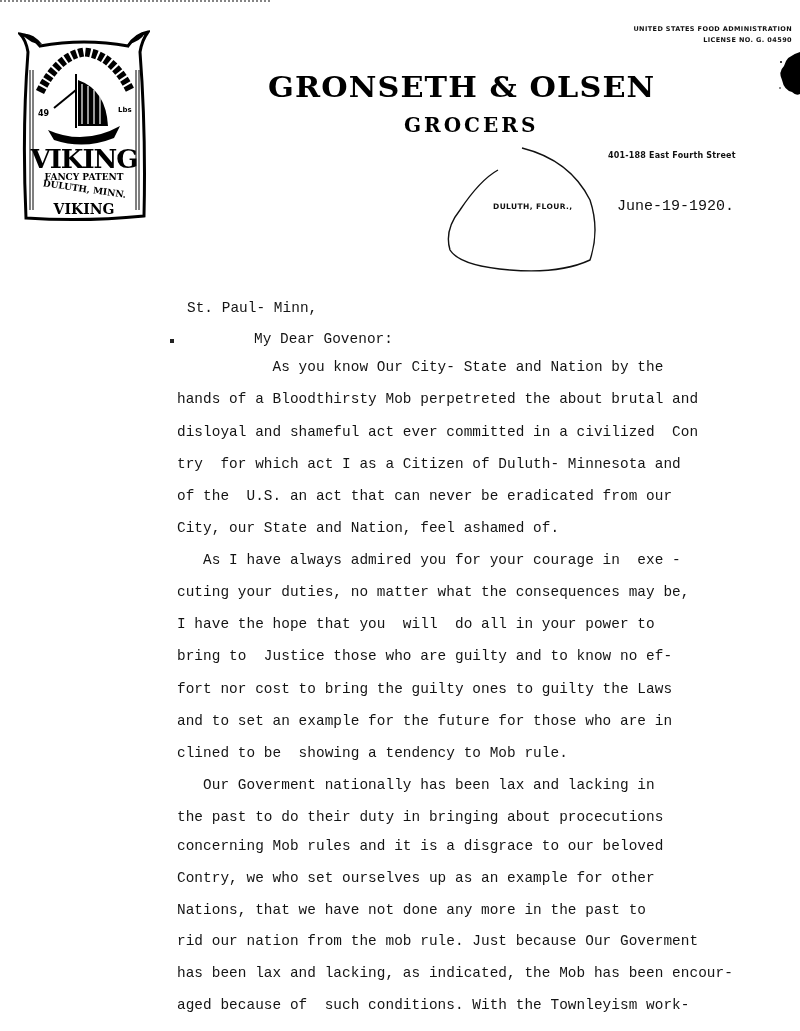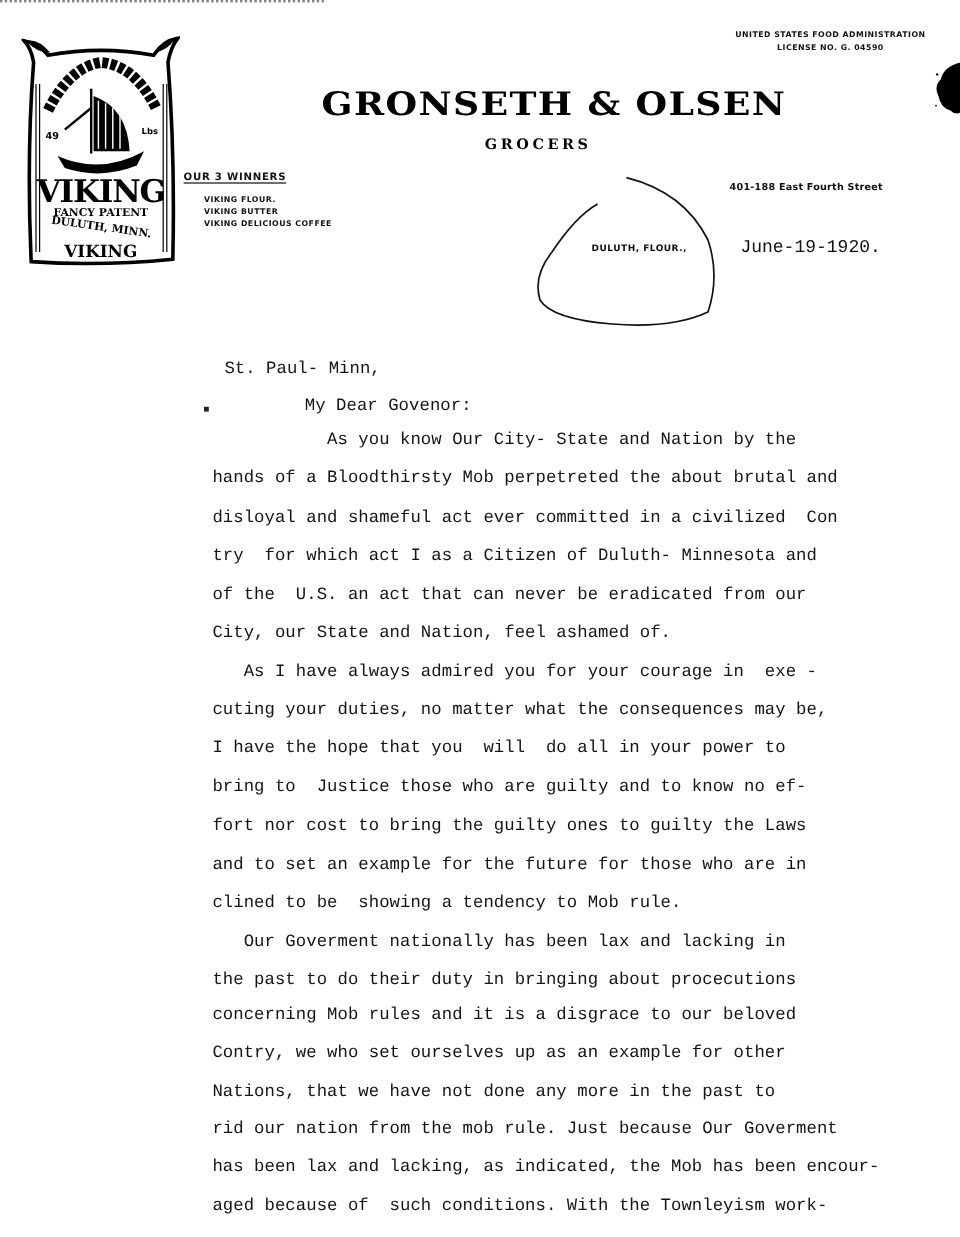--- a/index.html
+++ b/index.html
@@ -49,29 +49,29 @@
       color: #000;
       white-space: nowrap;
       transform: scaleX(1.12);
       transform-origin: left top;
     }
     .company-tagline {
       position: absolute;
       left: 404px; top: 113px;
       font-family: "DejaVu Serif", serif;
       font-weight: bold;
-      font-size: 12px;
+      font-size: 20px;
       letter-spacing: 3px;
       color: #000;
     }
     .license {
       position: absolute;
       right: 8px; top: 24px;
       width: 200px;
-      text-align: center;
+      text-align: right;
       font-family: "DejaVu Sans", sans-serif;
       font-weight: bold;
       font-size: 6.5px;
       line-height: 11px;
       letter-spacing: 0.4px;
       color: #111;
     }
     .ink-blot {
       position: absolute;
       right: 0; top: 52px;
@@ -205,28 +205,20 @@
 
   <svg class="ink-blot" viewBox="0 0 22 44">
     <path d="M22 0 Q8 4 6 14 Q0 20 4 28 Q6 38 14 40 Q18 44 22 42 Z" fill="#000"></path>
     <circle cx="3" cy="10" r="1" fill="#000"></circle>
     <circle cx="2" cy="36" r="0.8" fill="#000"></circle>
   </svg>
 
   <div class="company-name">GRONSETH &amp; OLSEN</div>
   <div class="company-tagline">GROCERS</div>
 
-  <div class="winners">
-    <div class="winners-title">OUR 3 WINNERS</div>
-    <ul class="winners-list">
-      <li>VIKING FLOUR.</li>
-      <li>VIKING BUTTER</li>
-      <li>VIKING DELICIOUS COFFEE</li>
-    </ul>
-  </div>
 
   <div class="address">401-188 East Fourth Street</div>
 
   <svg class="pen-loop" viewBox="0 0 170 135">
     <path d="M82 8 Q130 20 150 60 Q160 90 150 120 Q120 134 70 130 Q20 126 10 110 Q4 90 20 70 Q40 40 58 30" fill="none" stroke="#111" stroke-width="1.4"></path>
   </svg>
 
   <div class="city">DULUTH, FLOUR.,</div>
   <div class="date typed-date">June-19-1920.</div>
 

